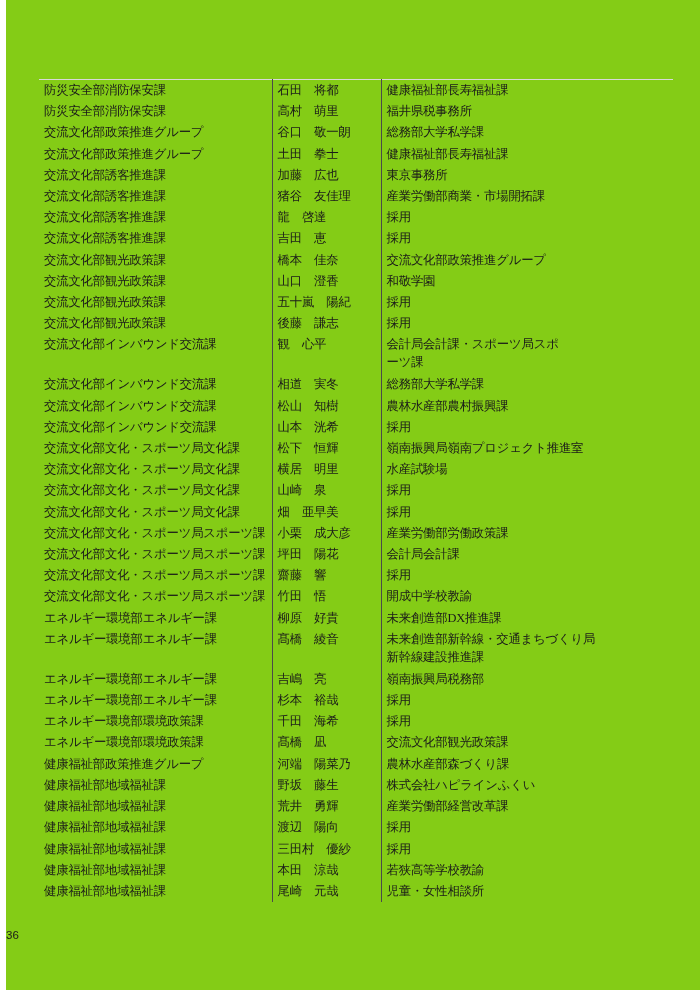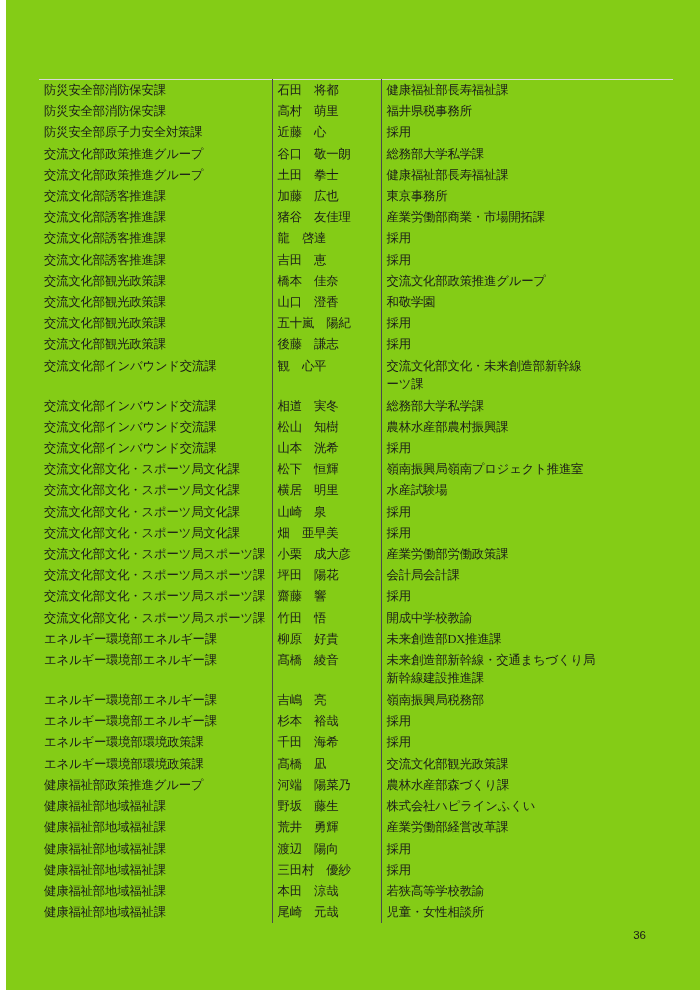--- a/index.html
+++ b/index.html
@@ -56,21 +56,21 @@
   .roster-table tr.row-wrap td {
     line-height: 18px;
     padding-top: 1px;
     padding-bottom: 3px;
   }
   .page-number {
     position: absolute;
     left: 0;
     top: 929px;
     width: 640px;
-    text-align: right;
+    text-align: left;
     font-size: 11.5px;
     font-family: "Liberation Sans", sans-serif;
     color: #1a1a1a;
   }
 </style>
 </head>
 <body>
 
 <div class="page">
 
@@ -85,25 +85,20 @@
           <td class="cell-dept">防災安全部消防保安課</td>
           <td class="cell-name">石田　将都</td>
           <td class="cell-dest">健康福祉部長寿福祉課</td>
         </tr>
         <tr>
           <td class="cell-dept">防災安全部消防保安課</td>
           <td class="cell-name">高村　萌里</td>
           <td class="cell-dest">福井県税事務所</td>
         </tr>
         <tr>
-          <td class="cell-dept">防災安全部原子力安全対策課</td>
-          <td class="cell-name">近藤　心</td>
-          <td class="cell-dest">採用</td>
-        </tr>
-        <tr>
           <td class="cell-dept">交流文化部政策推進グループ</td>
           <td class="cell-name">谷口　敬一朗</td>
           <td class="cell-dest">総務部大学私学課</td>
         </tr>
         <tr>
           <td class="cell-dept">交流文化部政策推進グループ</td>
           <td class="cell-name">土田　拳士</td>
           <td class="cell-dest">健康福祉部長寿福祉課</td>
         </tr>
         <tr>
@@ -142,21 +137,21 @@
           <td class="cell-dest">採用</td>
         </tr>
         <tr>
           <td class="cell-dept">交流文化部観光政策課</td>
           <td class="cell-name">後藤　謙志</td>
           <td class="cell-dest">採用</td>
         </tr>
         <tr class="row-wrap">
           <td class="cell-dept">交流文化部インバウンド交流課</td>
           <td class="cell-name">観　心平</td>
-          <td class="cell-dest">交流文化部文化・未来創造部新幹線
+          <td class="cell-dest">会計局会計課・スポーツ局スポ
 ーツ課</td>
         </tr>
         <tr>
           <td class="cell-dept">交流文化部インバウンド交流課</td>
           <td class="cell-name">相道　実冬</td>
           <td class="cell-dest">総務部大学私学課</td>
         </tr>
         <tr>
           <td class="cell-dept">交流文化部インバウンド交流課</td>
           <td class="cell-name">松山　知樹</td>

